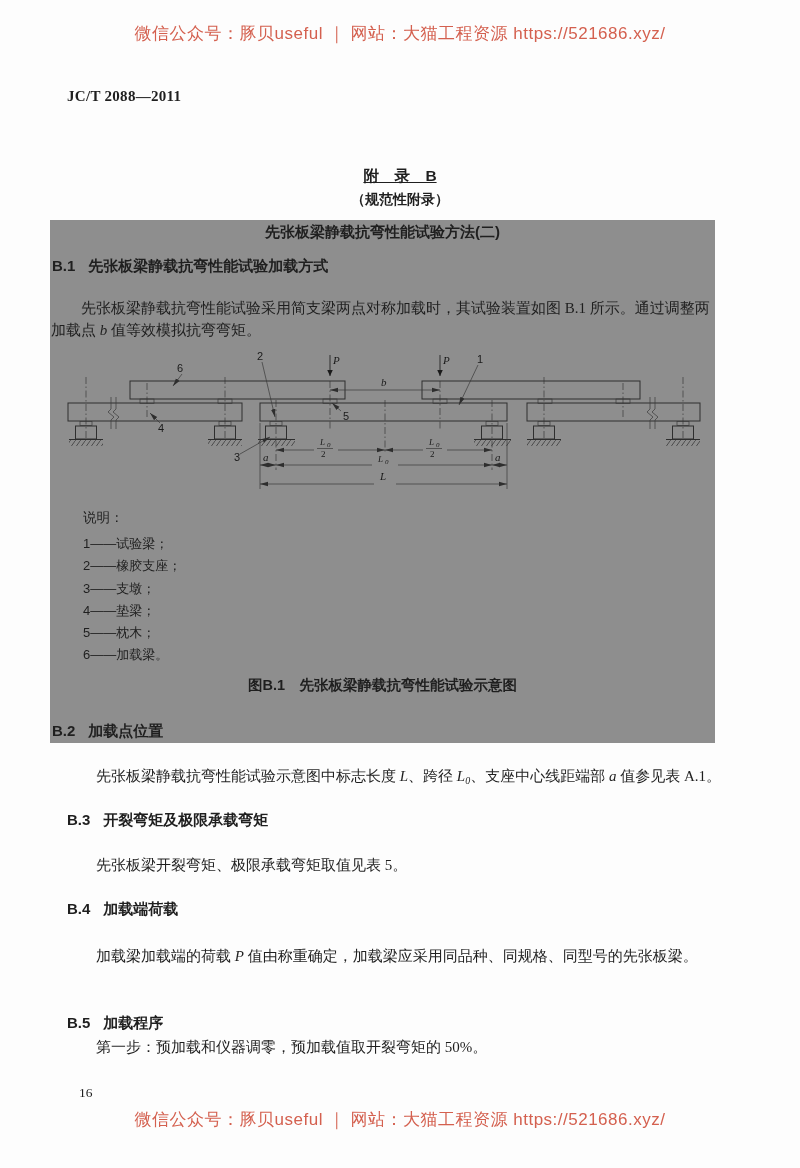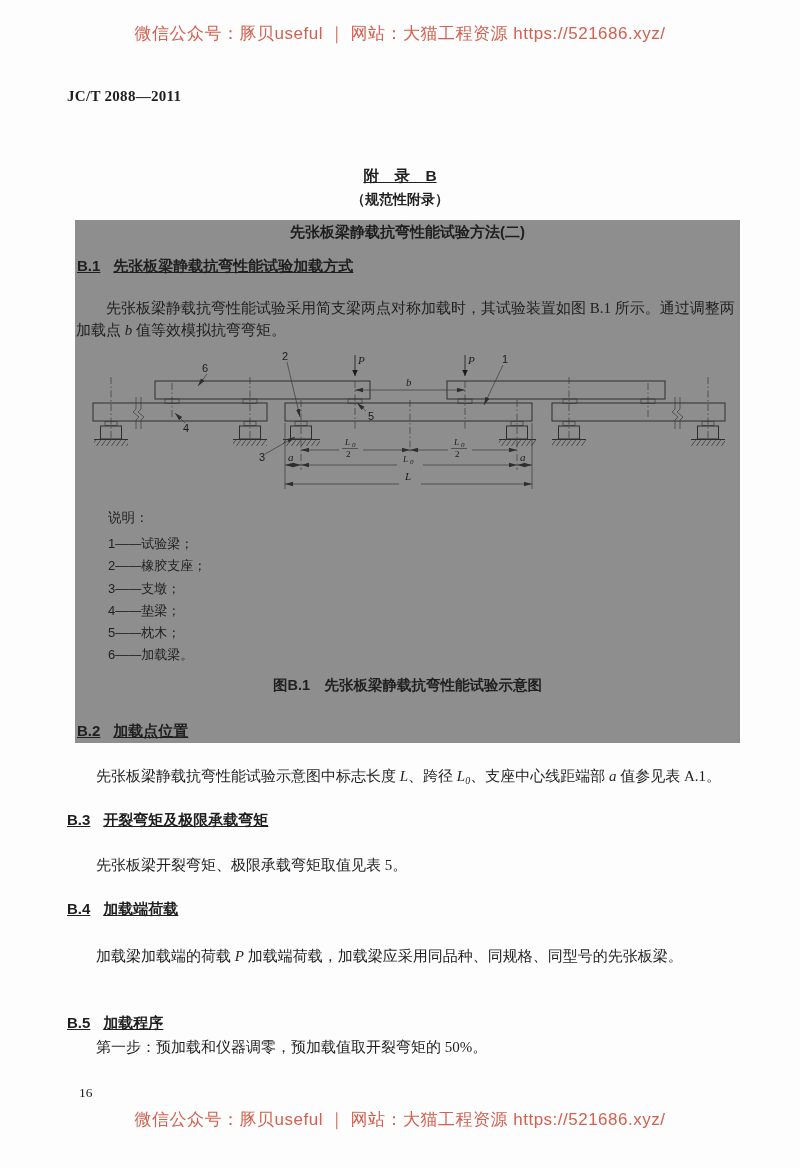--- a/index.html
+++ b/index.html
@@ -6,23 +6,23 @@
   .page{position:relative;width:800px;height:1168px;background:#fdfdfd;overflow:hidden;
         font-family:"Liberation Sans",sans-serif;color:#1f1f1f;}
   .abs{position:absolute;}
   .banner{left:0;width:100%;text-align:center;color:#d4604f;font-size:17px;letter-spacing:.5px;
           font-family:"Liberation Sans",sans-serif;}
   .banner-top{top:22px;}
   .banner-bottom{top:1108px;}
   .doc-code{left:67px;top:88px;font-family:"Liberation Serif",serif;font-weight:bold;font-size:15px;letter-spacing:.3px;}
   .app-label{left:0;width:100%;top:166px;text-align:center;font-weight:bold;font-size:15.5px;text-decoration:underline;}
   .app-sub{left:0;width:100%;top:191px;text-align:center;font-weight:bold;font-size:14px;}
-  .gray-box{left:75px;top:220px;width:665px;height:523px;background:#8e8e8e;}
+  .gray-box{left:50px;top:220px;width:665px;height:523px;background:#8e8e8e;}
   .method-title{left:0;width:100%;top:3px;text-align:center;font-weight:bold;font-size:15px;}
-  .heading{font-weight:bold;font-size:15px;white-space:nowrap;text-decoration:underline;}
+  .heading{font-weight:bold;font-size:15px;white-space:nowrap;}
   .heading .num{margin-right:13px;}
   .para{font-size:15px;line-height:22px;font-family:"Liberation Serif",serif;text-indent:2em;}
   .var{font-family:"Liberation Serif",serif;font-style:italic;}
   .sub{font-size:10px;vertical-align:-3px;font-style:italic;}
   .h-b1{left:2px;top:37px;}
   .p-b1{left:1px;top:77px;width:663px;}
   .diagram{left:0;top:123px;}
   .legend-title{left:33px;top:289px;font-size:13.5px;}
   .legend{left:33px;top:313px;font-size:13px;line-height:22.3px;}
   .fig-caption{left:0;width:100%;top:456px;text-align:center;font-weight:bold;font-size:14.5px;}
@@ -257,21 +257,21 @@
 
   <div class="abs heading h-b3">
     <span class="num">B.3</span><span>开裂弯矩及极限承载弯矩</span>
   </div>
   <div class="abs para p-b3">先张板梁开裂弯矩、极限承载弯矩取值见表 5。</div>
 
   <div class="abs heading h-b4">
     <span class="num">B.4</span><span>加载端荷载</span>
   </div>
   <div class="abs para p-b4">
-    <span>加载梁加载端的荷载 </span><span class="var">P</span><span> 加载端荷载，加载梁应采用同品种、同规格、同型号的先张板梁。</span>
+    <span>加载梁加载端的荷载 </span><span class="var">P</span><span> 值由称重确定，加载梁应采用同品种、同规格、同型号的先张板梁。</span>
   </div>
 
   <div class="abs heading h-b5">
     <span class="num">B.5</span><span>加载程序</span>
   </div>
   <div class="abs para p-b5">第一步：预加载和仪器调零，预加载值取开裂弯矩的 50%。</div>
 
   <div class="abs page-num">16</div>
 
   <div class="abs banner banner-bottom">微信公众号：豚贝useful ｜ 网站：大猫工程资源 https://521686.xyz/</div>

